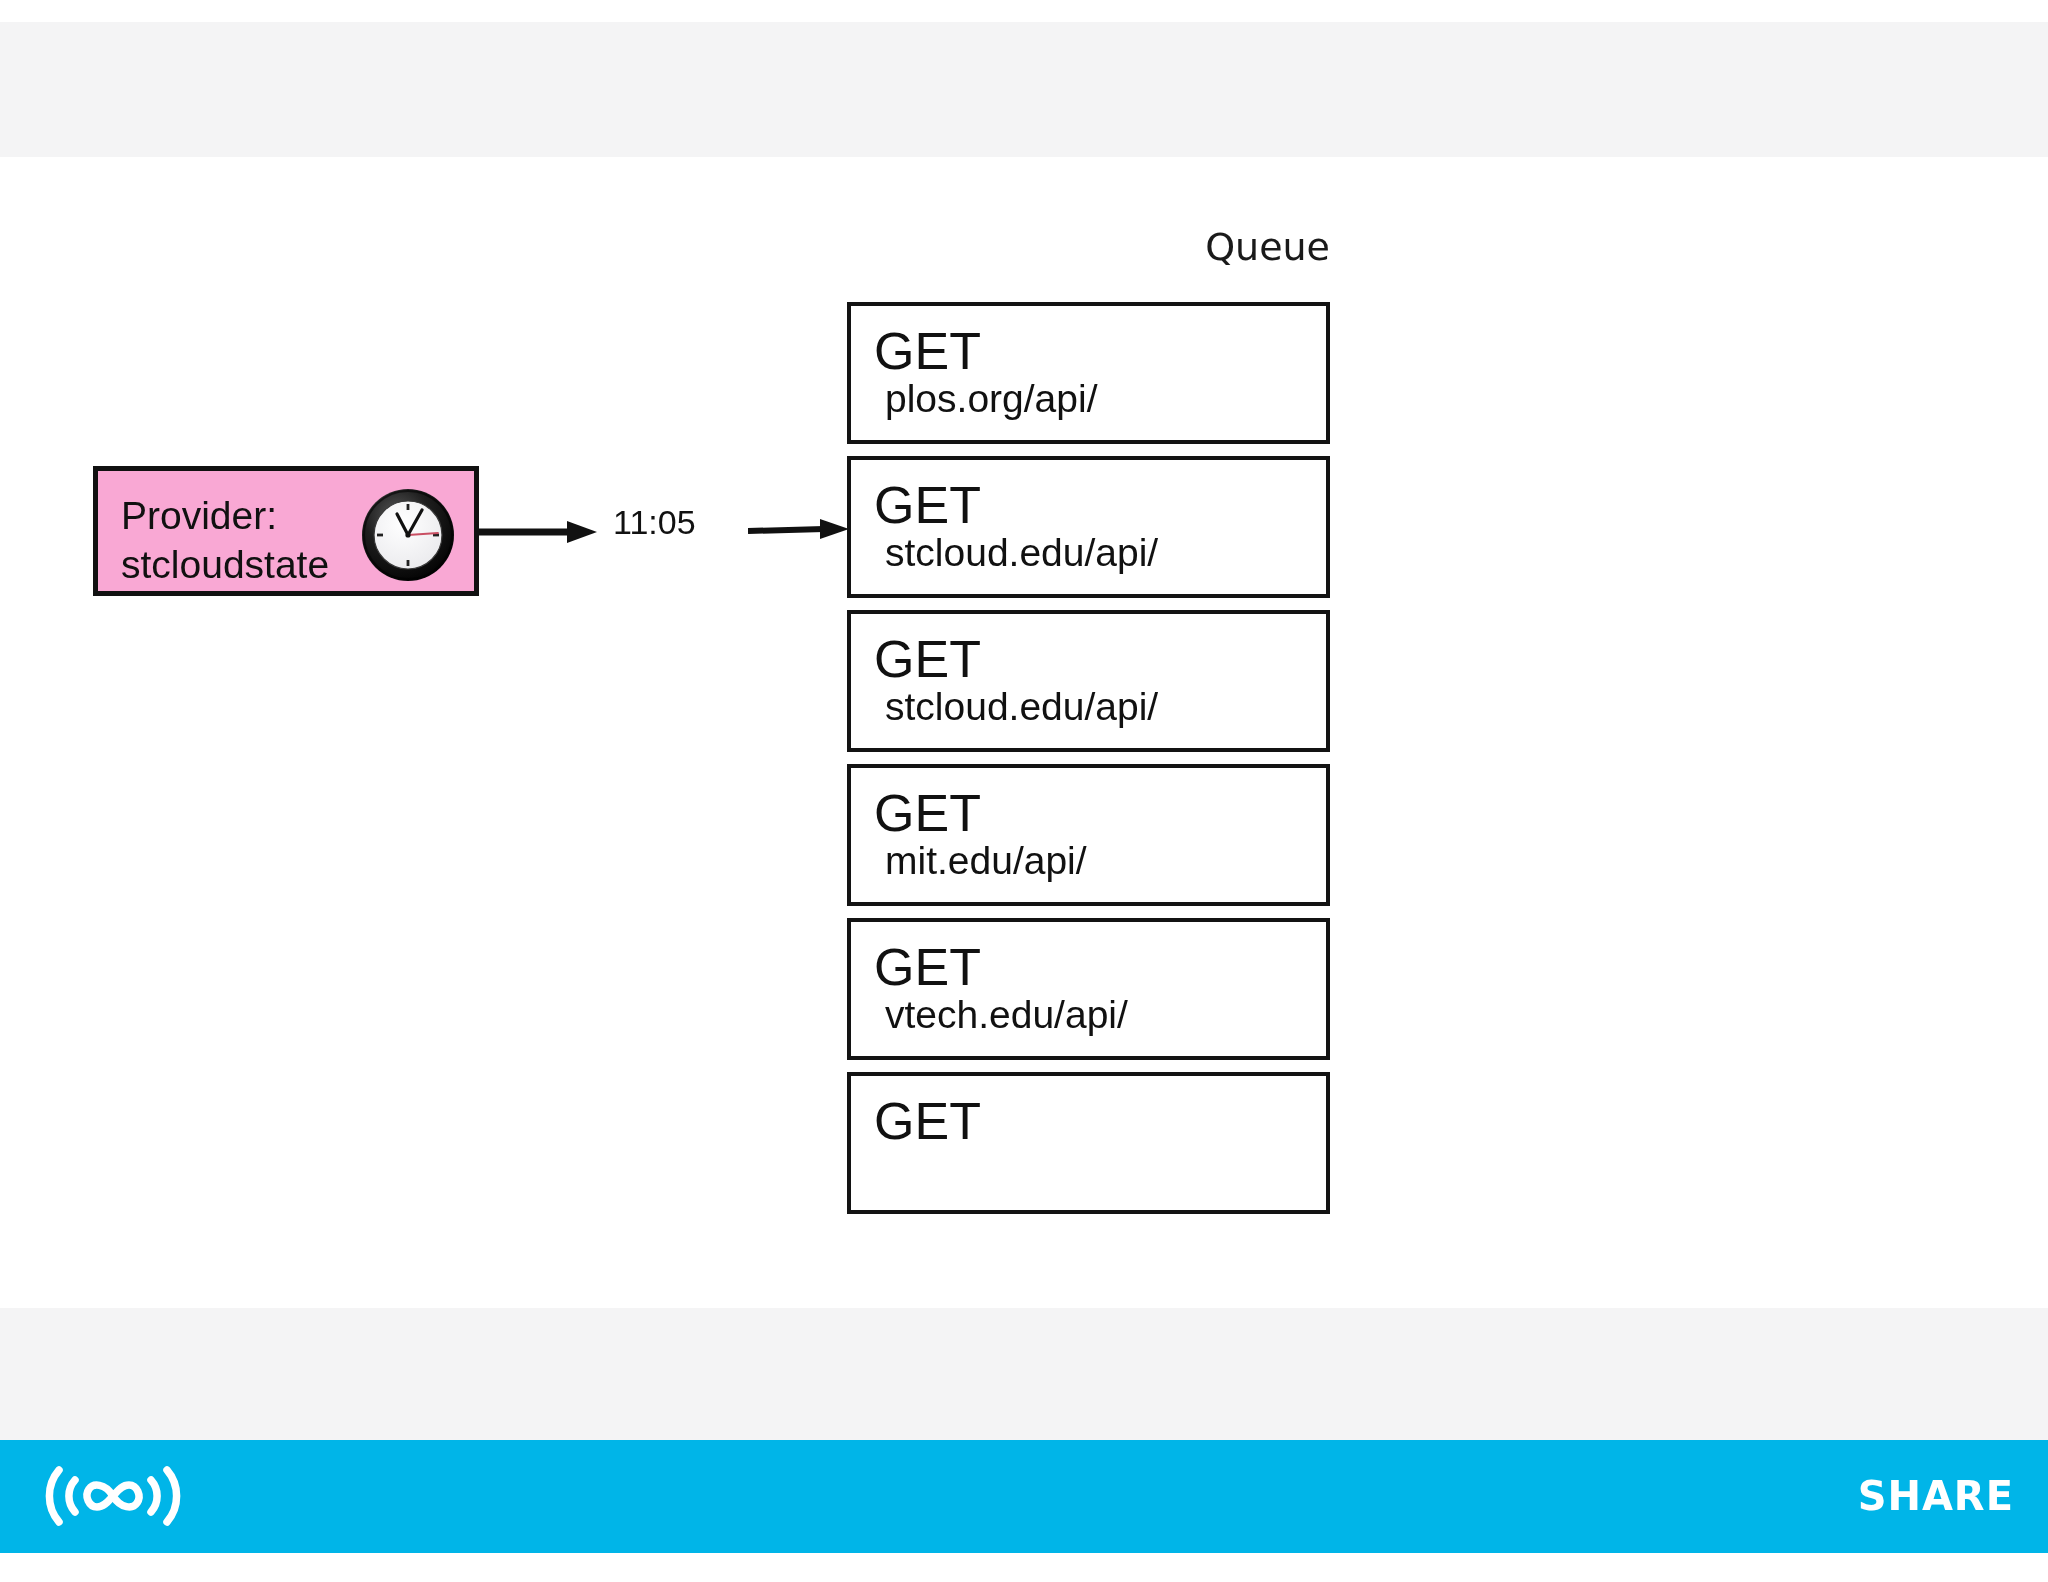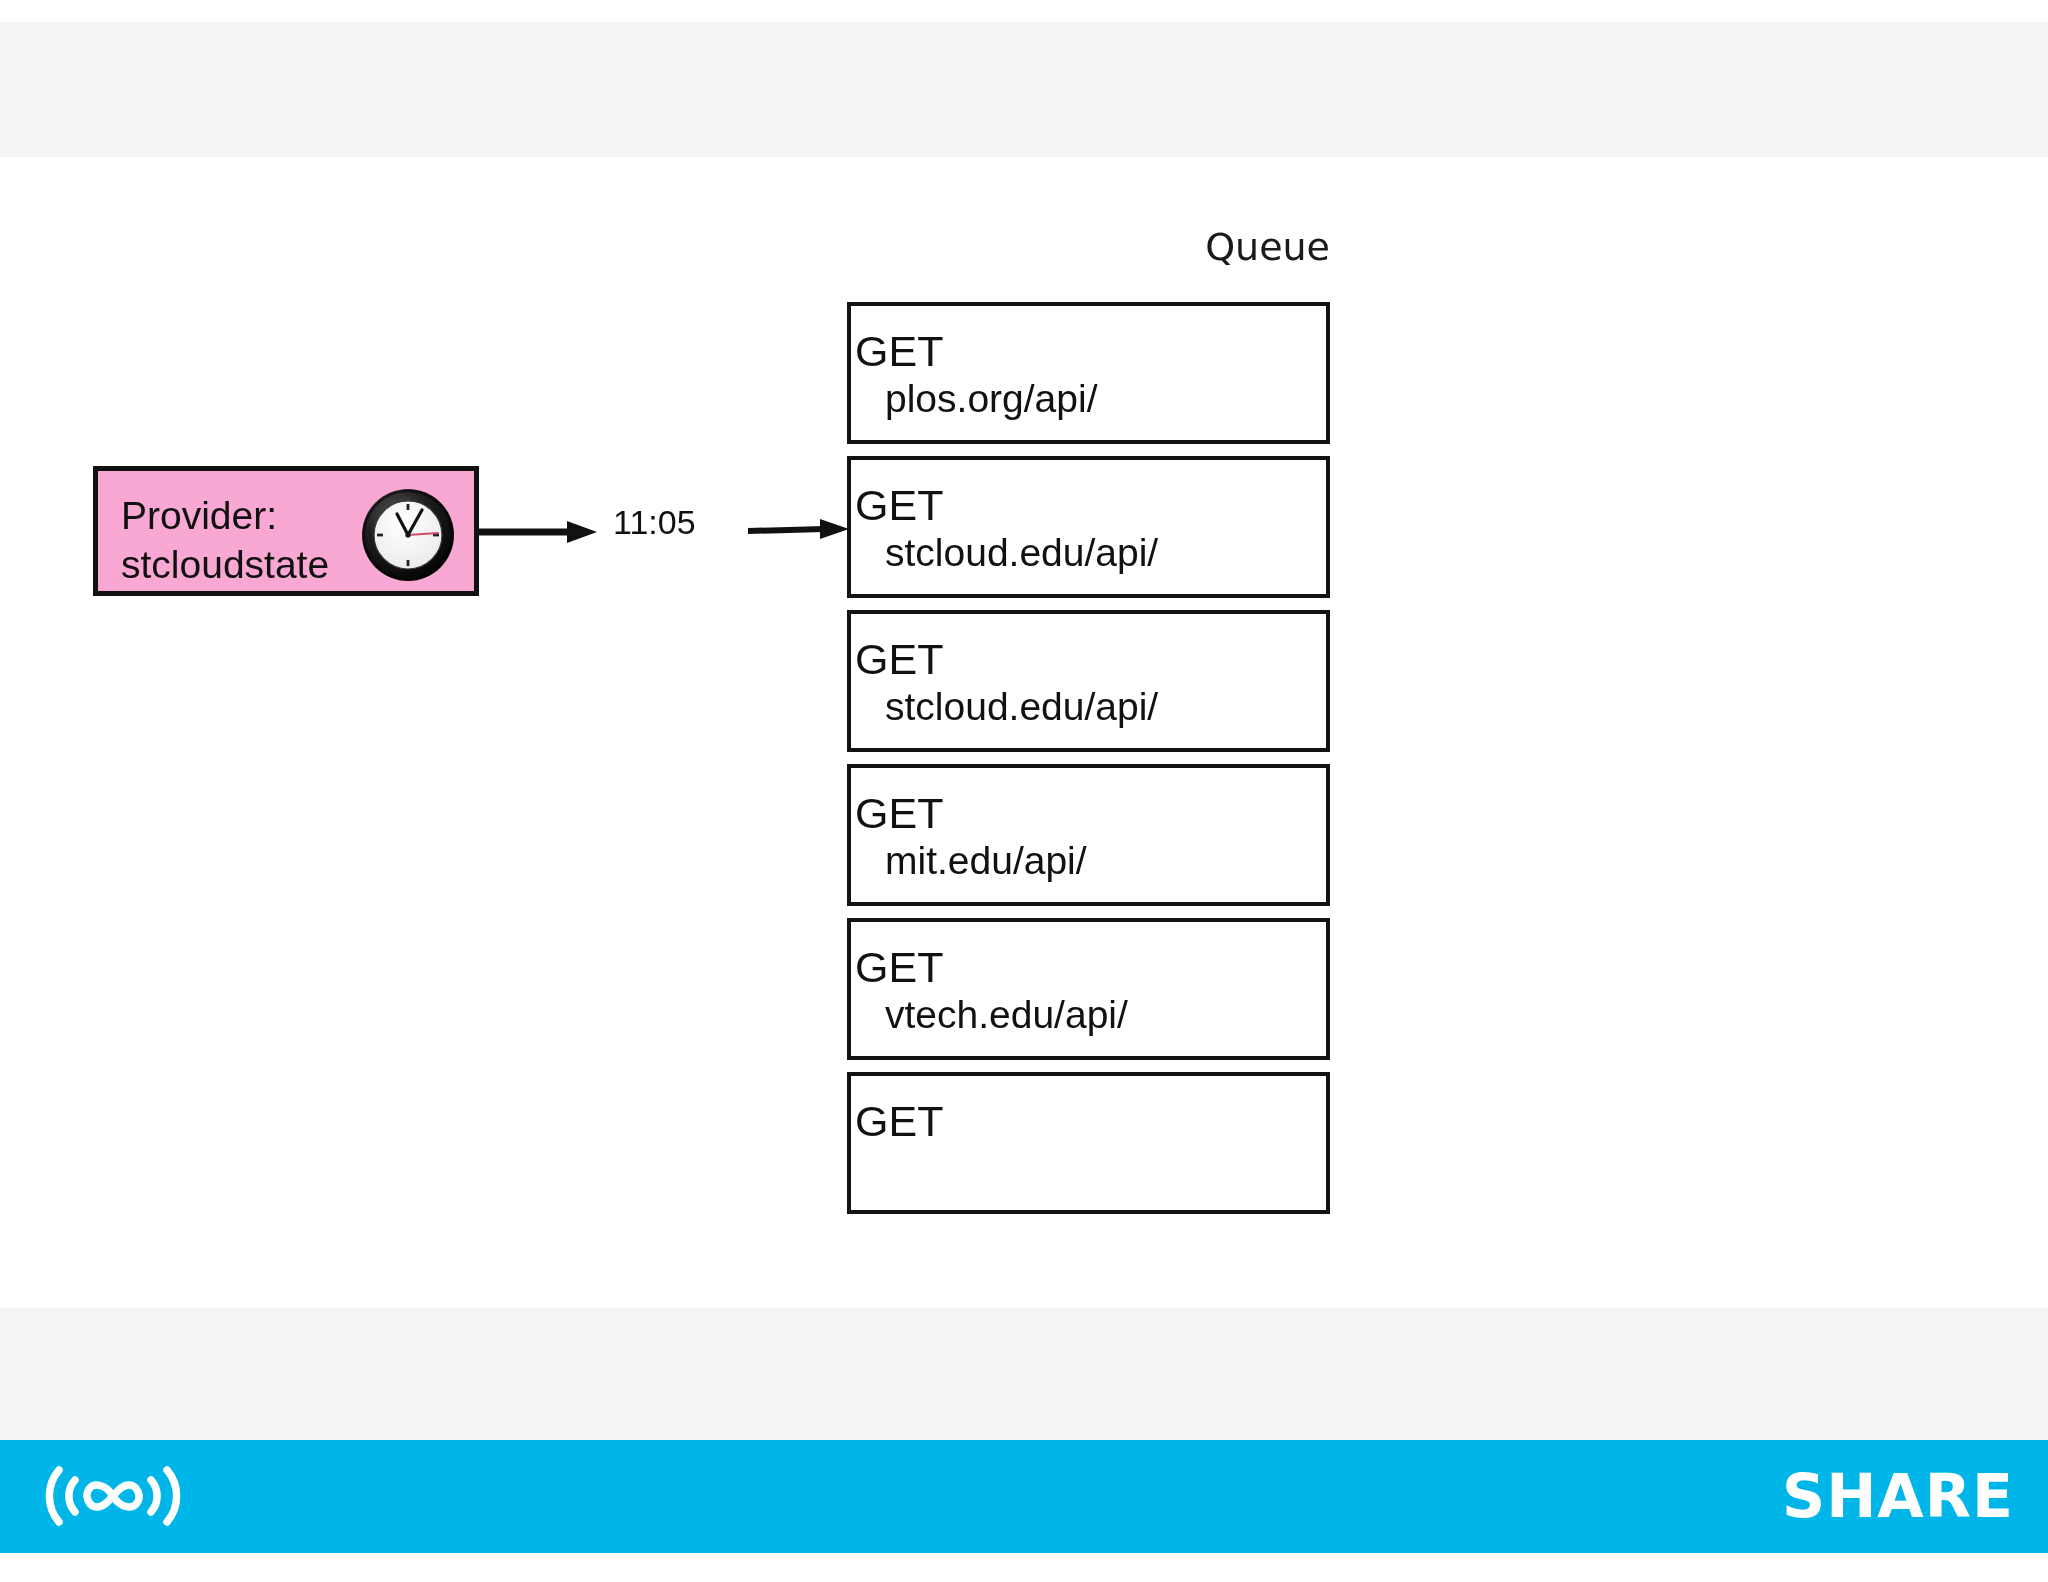--- a/index.html
+++ b/index.html
@@ -51,21 +51,21 @@
   }
   .footer-wordmark {
     position: absolute;
     right: 34px;
     top: 1452px;
     height: 88px;
     display: flex;
     align-items: center;
     color: #ffffff;
     font-family: "DejaVu Sans", sans-serif;
-    font-size: 60px;
+    font-size: 40px;
     font-weight: 700;
     letter-spacing: 1px;
   }
 
   
   .provider-box {
     position: absolute;
     left: 93px;
     top: 466px;
     width: 386px;
@@ -132,23 +132,23 @@
     position: relative;
     width: 483px;
     height: 142px;
     border: 4px solid #131313;
     background: #ffffff;
     box-sizing: border-box;
     margin-bottom: 12px;
   }
   .queue-item .line1 {
     position: absolute;
-    left: 4px;
+    left: 23px;
     top: 22px;
-    font-size: 43px;
+    font-size: 52px;
     line-height: 47px;
     color: #111111;
     white-space: nowrap;
   }
   .queue-item .line2 {
     position: absolute;
     left: 22px;
     top: 69px;
     font-size: 39px;
     line-height: 47px;

